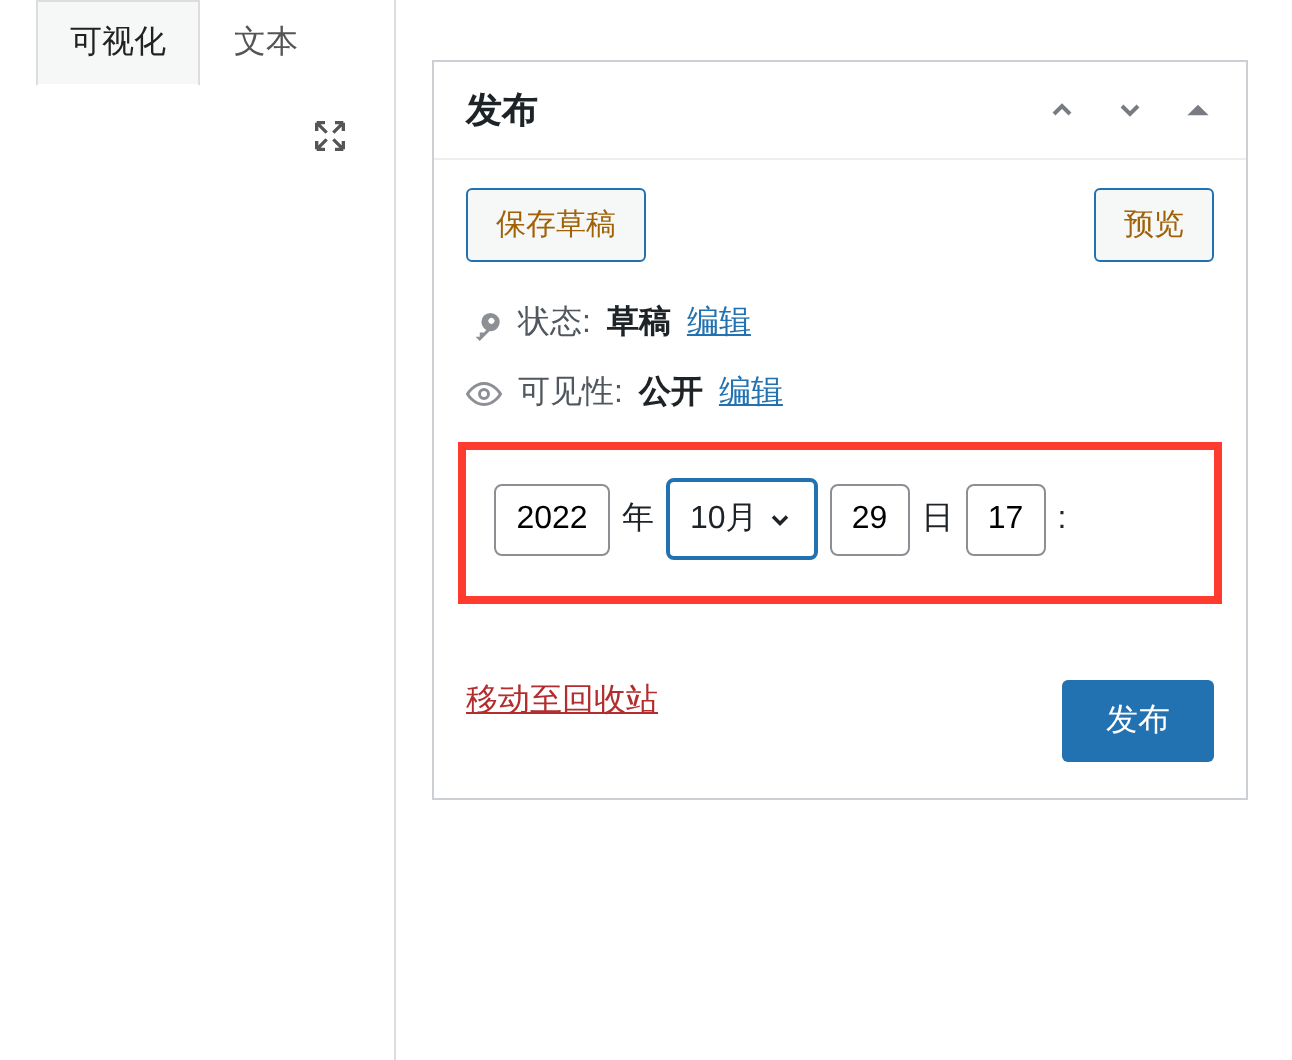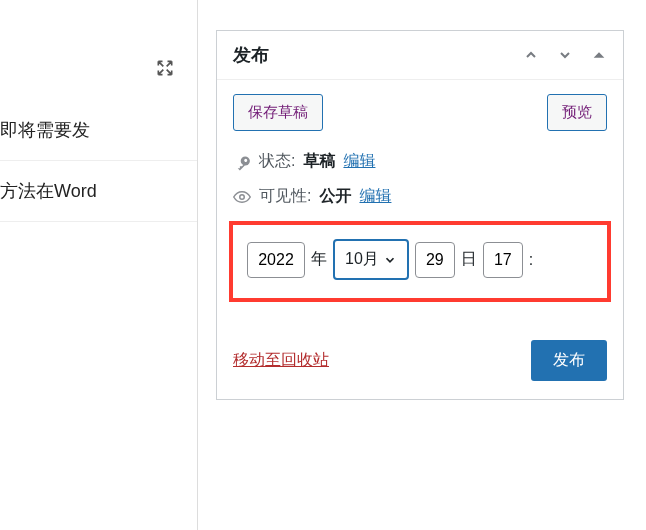--- a/index.html
+++ b/index.html
@@ -13,54 +13,54 @@
     .left-list { margin-top: 100px; }
     .left-item { padding: 18px 0 18px 0; font-size: 18px; color: #222; border-bottom: 1px solid #eee; white-space: nowrap; overflow: hidden; }
     .right-pane { flex: 1; padding: 30px 22px 0 18px; }
     .panel { border: 1px solid #ccd0d4; background: #fff; }
     .panel-head { display: flex; align-items: center; justify-content: space-between; padding: 12px 16px; border-bottom: 1px solid #eee; }
     .panel-title { font-size: 18px; font-weight: 600; color: #1d2327; }
     .panel-ctrls { display: flex; align-items: center; gap: 18px; color: #787c82; }
     .chev { width: 16px; height: 16px; }
     .panel-body { padding: 14px 16px 6px 16px; }
     .row-btns { display: flex; justify-content: space-between; margin-bottom: 20px; }
-    .btn-outline { border: 1px solid #2271b1; color: #701a75; background: #f6f7f7; padding: 8px 14px; font-size: 15px; cursor: pointer; border-radius: 3px; }
+    .btn-outline { border: 1px solid #2271b1; color: #a16207; background: #f6f7f7; padding: 8px 14px; font-size: 15px; cursor: pointer; border-radius: 3px; }
     .meta-row { display: flex; align-items: center; gap: 8px; margin: 10px 0 14px 0; color: #50575e; font-size: 16px; }
     .meta-icon { width: 18px; height: 18px; color: #8c8f94; }
     .meta-strong { font-weight: 700; color: #1d2327; }
     .meta-link { color: #2271b1; text-decoration: underline; cursor: pointer; }
     .highlight-box { border: 4px solid #ff3b30; padding: 14px 14px 18px 14px; margin: 6px -4px 18px -4px; }
     .sched-head { display: flex; align-items: center; gap: 10px; font-size: 16px; margin-bottom: 16px; color: #50575e; }
     .cal-icon { width: 20px; height: 20px; color: #8c8f94; }
     .sched-head b { color: #1d2327; font-weight: 700; }
     .date-row { display: flex; align-items: center; gap: 6px; font-size: 16px; color: #1d2327; flex-wrap: nowrap; }
     .inp { border: 1px solid #8c8f94; border-radius: 4px; padding: 8px 8px; font-size: 16px; background: #fff; text-align: center; min-width: 0; }
     .inp-year { width: 58px; }
     .inp-month { border: 2px solid #2271b1; display: flex; align-items: center; gap: 4px; padding: 8px 10px; border-radius: 4px; cursor: pointer; }
     .inp-small { width: 40px; }
     .sep-text { color: #1d2327; }
     .chev-down-sm { width: 14px; height: 14px; color: #1d2327; }
     .confirm-row { display: flex; align-items: center; gap: 18px; margin-top: 16px; }
-    .panel-foot { display: flex; align-items: center; justify-content: space-between; padding: 14px 16px 18px 16px; }
+    .panel-foot { display: flex; justify-content: space-between; padding: 14px 16px 18px 16px; }
     .trash-link { color: #b32d2e; text-decoration: underline; cursor: pointer; font-size: 16px; }
     .btn-primary { background: #2271b1; color: #fff; border: none; padding: 10px 22px; font-size: 16px; border-radius: 3px; cursor: pointer; }
   </style>
 </head>
 <body>
 
 <div class="container">
   <div class="left-pane">
+    <div class="tabs">
+      <div class="tab active">可视化</div>
+      <div class="tab">文本</div>
+    </div>
     <div class="expand-icon">
       <svg viewBox="0 0 24 24" width="20" height="20" fill="none" stroke="currentColor" stroke-width="2">
         <path d="M4 4l6 6M4 4h5M4 4v5M20 20l-6-6M20 20h-5M20 20v-5M20 4l-6 6M20 4h-5M20 4v5M4 20l6-6M4 20h5M4 20v-5"></path>
       </svg>
-    </div>
-    <div class="left-list">
-      <div class="left-item">即将需要发</div>
-      <div class="left-item">方法在Word</div>
     </div>
   </div>
 
   <div class="right-pane">
     <div class="panel">
       <div class="panel-head">
         <div class="panel-title">发布</div>
         <div class="panel-ctrls">
           <svg class="chev" viewBox="0 0 24 24" fill="none" stroke="currentColor" stroke-width="3">
               <path d="M6 15l6-6 6 6"></path>

